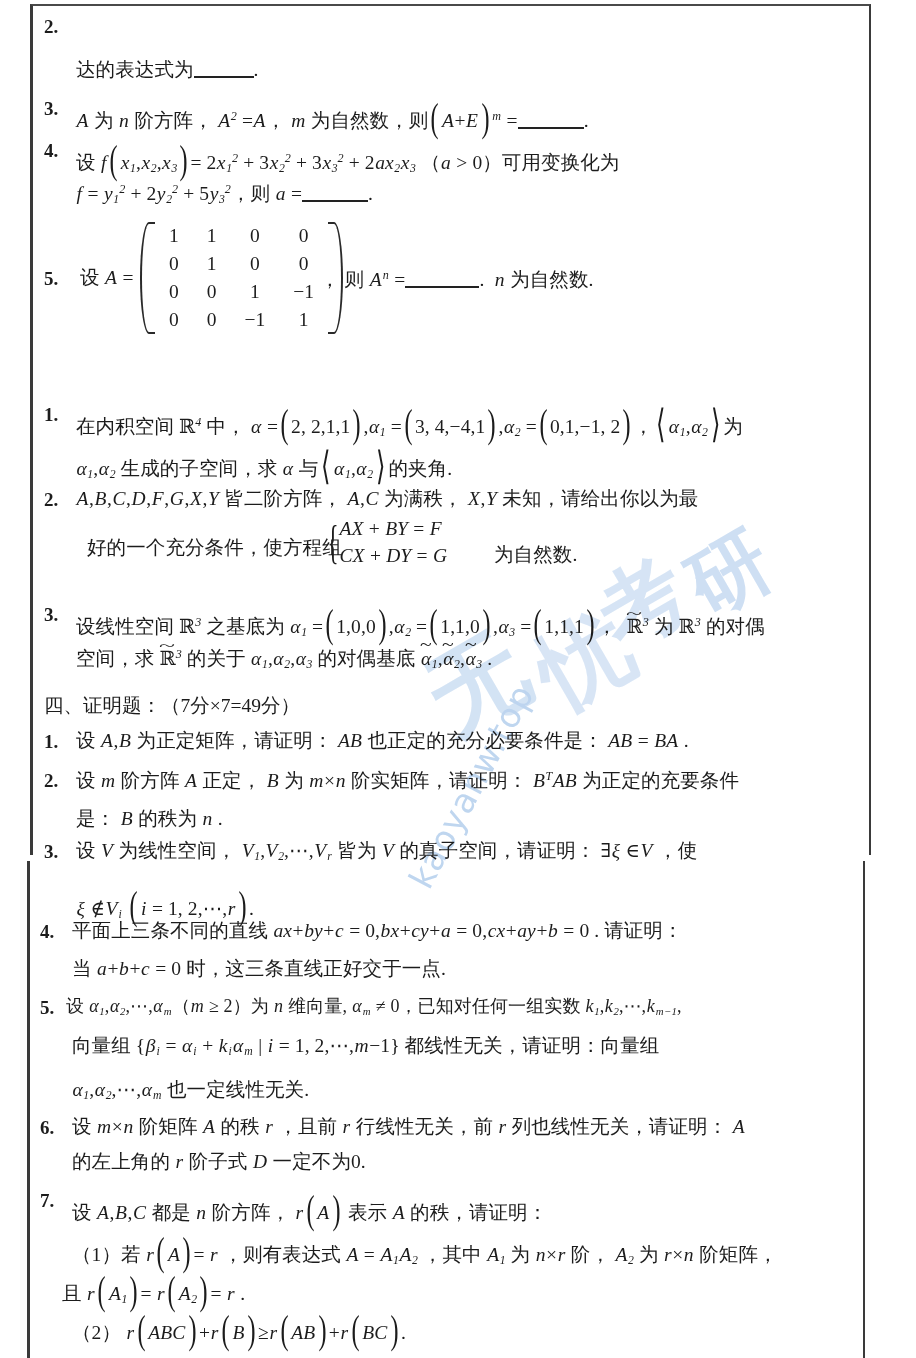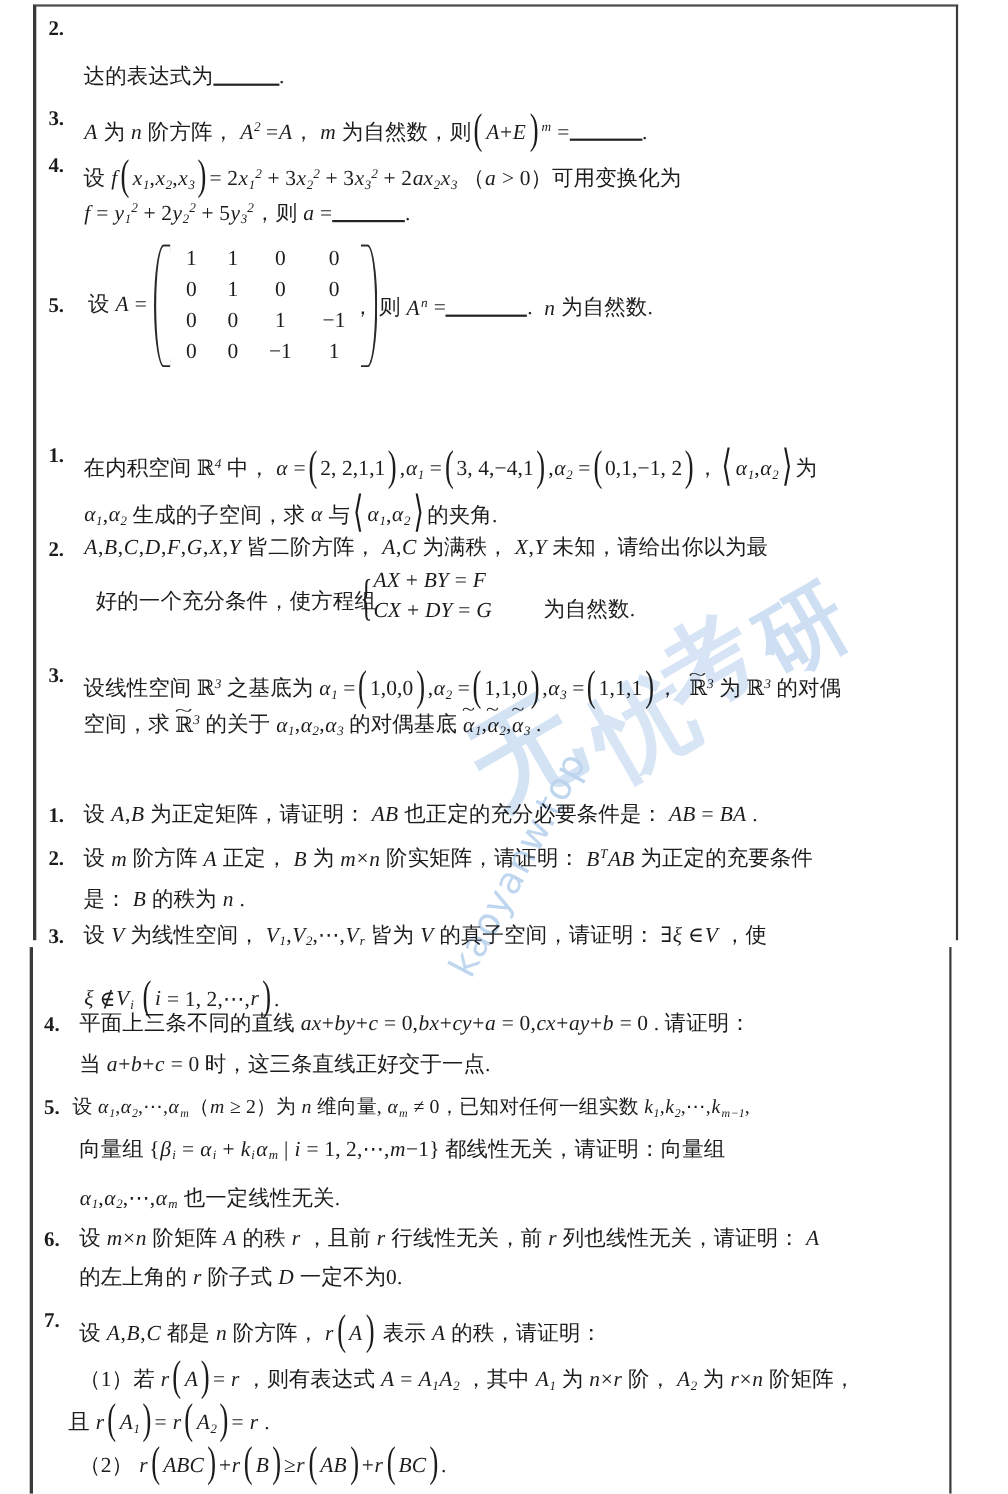--- a/index.html
+++ b/index.html
@@ -326,20 +326,21 @@
   <div class="line" style="left:494px; top:545px;">为自然数.</div>
 
   <div class="num" style="left:44px; top:604px;">3.</div>
   <div class="line" style="left:76px; top:604px;">
     设线性空间&nbsp;ℝ<sup class="sp mn">3</sup>&nbsp;之基底为&nbsp;<i>α</i><sub class="sb mn">1</sub> =<span class="paren-big">(</span>1,0,0<span class="paren-big">)</span>,<i>α</i><sub class="sb mn">2</sub> =<span class="paren-big">(</span>1,1,0<span class="paren-big">)</span>,<i>α</i><sub class="sb mn">3</sub> =<span class="paren-big">(</span>1,1,1<span class="paren-big">)</span>，&nbsp;&nbsp;<span class="tldw">ℝ</span><sup class="sp mn">3</sup>&nbsp;为&nbsp;ℝ<sup class="sp mn">3</sup>&nbsp;的对偶
   </div>
   <div class="line" style="left:76px; top:648px;">
     空间，求&nbsp;<span class="tldw">ℝ</span><sup class="sp mn">3</sup>&nbsp;的关于&nbsp;<i>α</i><sub class="sb mn">1</sub>,<i>α</i><sub class="sb mn">2</sub>,<i>α</i><sub class="sb mn">3</sub>&nbsp;的对偶基底&nbsp;<span class="tld"><i>α</i></span><sub class="sb mn">1</sub>,<span class="tld"><i>α</i></span><sub class="sb mn">2</sub>,<span class="tld"><i>α</i></span><sub class="sb mn">3</sub>&nbsp;.
   </div>
 
+  <div class="heading" style="left:44px; top:692px;">四、证明题：（7分×7=49分）</div>
 
   <div class="num" style="left:44px; top:731px;">1.</div>
   <div class="line" style="left:76px; top:731px;">
     设&nbsp;<i>A</i>,<i>B</i>&nbsp;为正定矩阵，请证明：&nbsp;<i>AB</i>&nbsp;也正定的充分必要条件是：&nbsp;<i>AB</i> = <i>BA</i>&nbsp;.
   </div>
 
   <div class="num" style="left:44px; top:770px;">2.</div>
   <div class="line" style="left:76px; top:770px;">
     设&nbsp;<i>m</i>&nbsp;阶方阵&nbsp;<i>A</i>&nbsp;正定，&nbsp;<i>B</i>&nbsp;为&nbsp;<i>m</i>×<i>n</i>&nbsp;阶实矩阵，请证明：&nbsp;<i>B</i><sup class="sp mn">T</sup><i>AB</i>&nbsp;为正定的充要条件
   </div>

